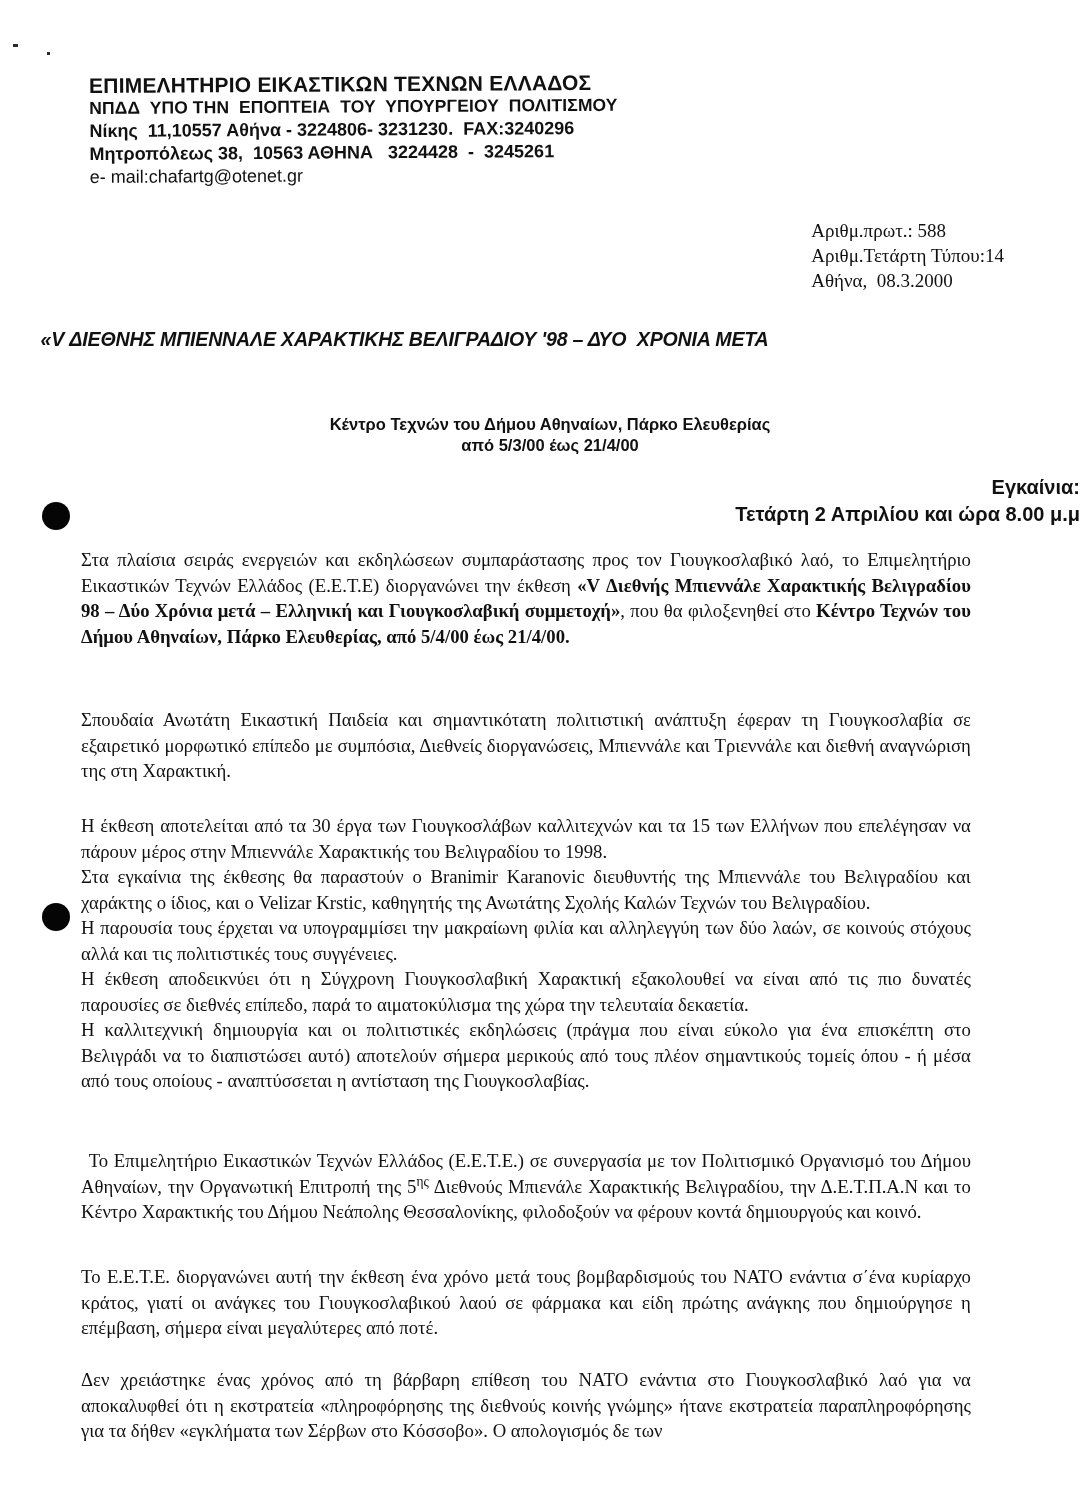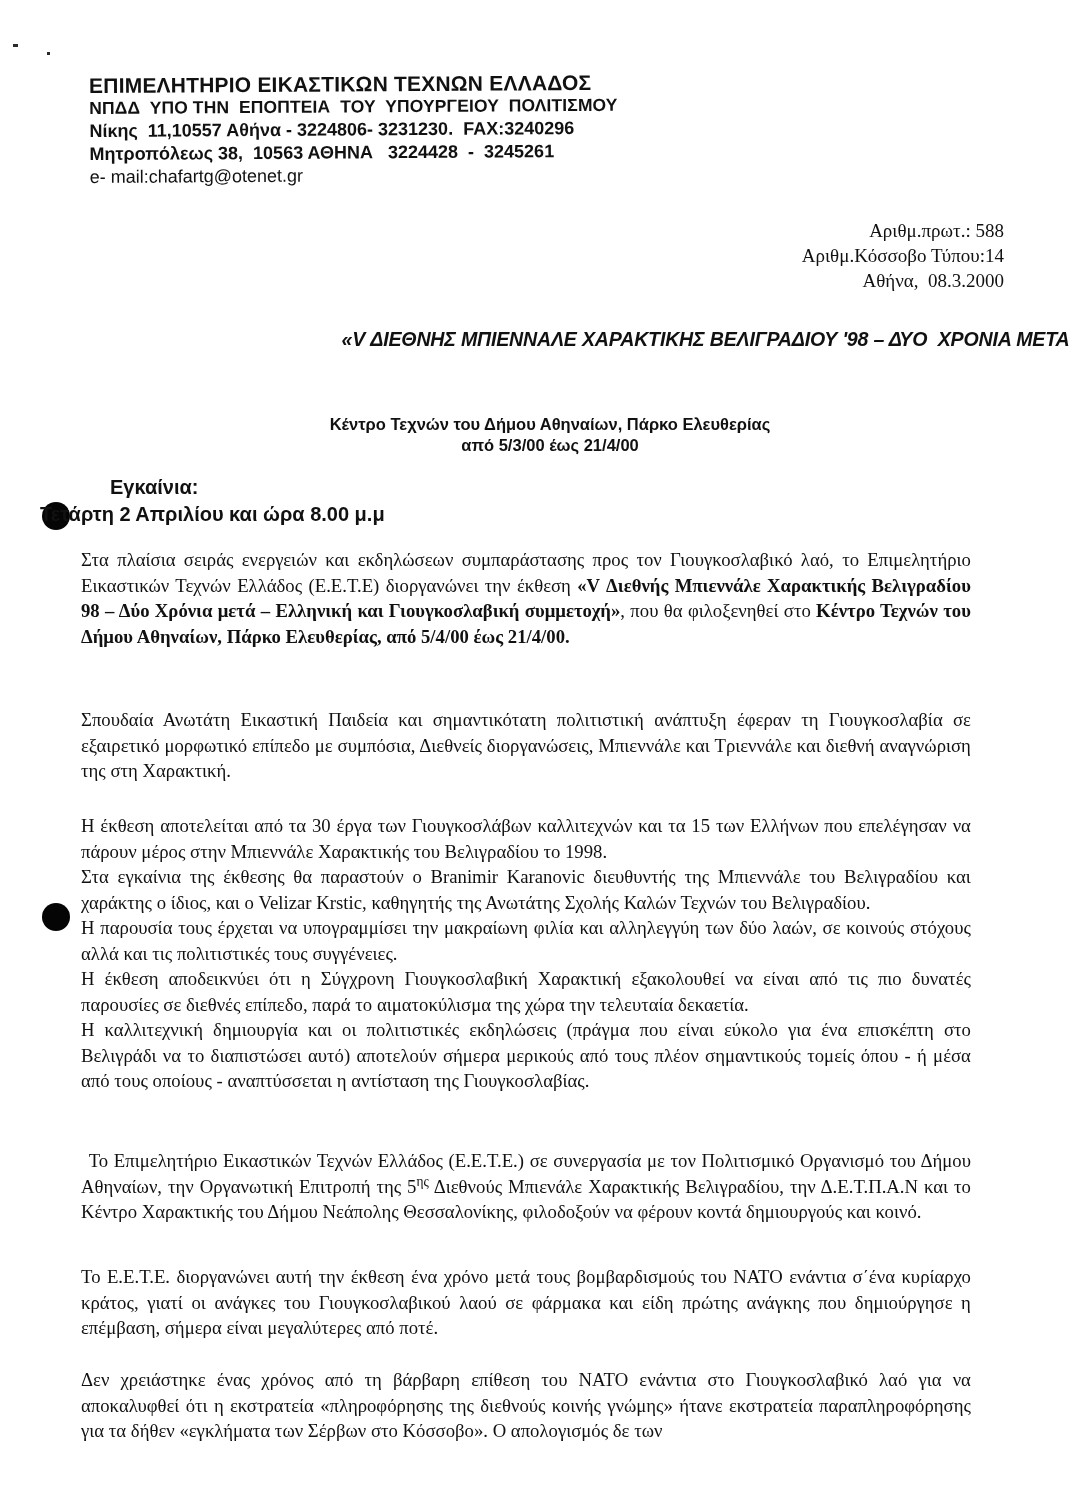--- a/index.html
+++ b/index.html
@@ -22,43 +22,43 @@
       transform: rotate(-0.35deg); transform-origin: left top;
     }
     .lh-line { white-space: pre; line-height: 23px; }
     .lh-org { font-size: 21px; font-weight: bold; letter-spacing: 0.2px; }
     .lh-sub { font-size: 17.5px; font-weight: bold; letter-spacing: 0.1px; }
     .lh-text { font-size: 18px; font-weight: bold; }
     .lh-email { font-size: 18px; font-weight: normal; }
 
     .refblock {
       position: absolute; right: 76px; top: 218px;
-      text-align: right; font-size: 19px; line-height: 25px;
+      font-size: 19px; line-height: 25px;
       font-family: "Liberation Serif", serif;
     }
     .refblock div { white-space: pre; }
 
-    .title-block { position: absolute; left: 0; width: 1080px; top: 328px; text-align: right; }
+    .title-block { position: absolute; left: 0; width: 1080px; top: 328px; text-align: left; }
     .title-main {
       font-family: "Liberation Sans", sans-serif; font-style: italic; font-weight: bold;
       font-size: 20px; letter-spacing: -0.2px; white-space: pre; margin-left: 30px;
       transform: scaleX(0.98);
     }
     .title-sub {
       font-family: "Liberation Serif", serif; font-size: 22px; margin-top: 5px; margin-left: 10px;
     }
 
     .venue {
       position: absolute; left: 0; width: 1080px; top: 414px; text-align: center;
       font-family: "Liberation Sans", sans-serif; font-weight: bold; font-size: 16.5px; line-height: 21px;
     }
     .venue div { margin-left: 20px; }
 
     .opening {
-      position: absolute; left: 0; width: 1080px; top: 474px; text-align: left;
+      position: absolute; left: 0; width: 1080px; top: 474px; text-align: right;
       font-family: "Liberation Sans", sans-serif; font-weight: bold; font-size: 20px; line-height: 27px;
     }
     .opening .o-label { margin-left: 110px; }
     .opening .o-date { margin-left: 40px; }
 
     .body-text {
       position: absolute; left: 81px; width: 927px;
       font-family: "Liberation Serif", serif; font-size: 19.5px; line-height: 25.5px;
       text-align: justify; transform: scaleX(0.96); transform-origin: left top;
     }
@@ -84,21 +84,21 @@
 <div class="letterhead">
   <div class="lh-line lh-org">ΕΠΙΜΕΛΗΤΗΡΙΟ ΕΙΚΑΣΤΙΚΩΝ ΤΕΧΝΩΝ ΕΛΛΑΔΟΣ</div>
   <div class="lh-line lh-sub">ΝΠΔΔ  ΥΠΟ ΤΗΝ  ΕΠΟΠΤΕΙΑ  ΤΟΥ  ΥΠΟΥΡΓΕΙΟΥ  ΠΟΛΙΤΙΣΜΟΥ</div>
   <div class="lh-line lh-text">Νίκης  11,10557 Αθήνα - 3224806- 3231230.  FAX:3240296</div>
   <div class="lh-line lh-text">Μητροπόλεως 38,  10563 ΑΘΗΝΑ   3224428  -  3245261</div>
   <div class="lh-line lh-email">e- mail:chafartg@otenet.gr</div>
 </div>
 
 <div class="refblock">
   <div>Αριθμ.πρωτ.: 588</div>
-  <div>Αριθμ.Κόσσοβο Τύπου:14</div>
+  <div>Αριθμ.Τετάρτη Τύπου:14</div>
   <div>Αθήνα,  08.3.2000</div>
 </div>
 
 <div class="title-block">
   <div class="title-main">«V ΔΙΕΘΝΗΣ ΜΠΙΕΝΝΑΛΕ ΧΑΡΑΚΤΙΚΗΣ ΒΕΛΙΓΡΑΔΙΟΥ '98 – ΔΥΟ  ΧΡΟΝΙΑ ΜΕΤΑ</div>
 </div>
 
 <div class="venue">
   <div>Κέντρο Τεχνών του Δήμου Αθηναίων, Πάρκο Ελευθερίας</div>
   <div>από 5/3/00 έως 21/4/00</div>

